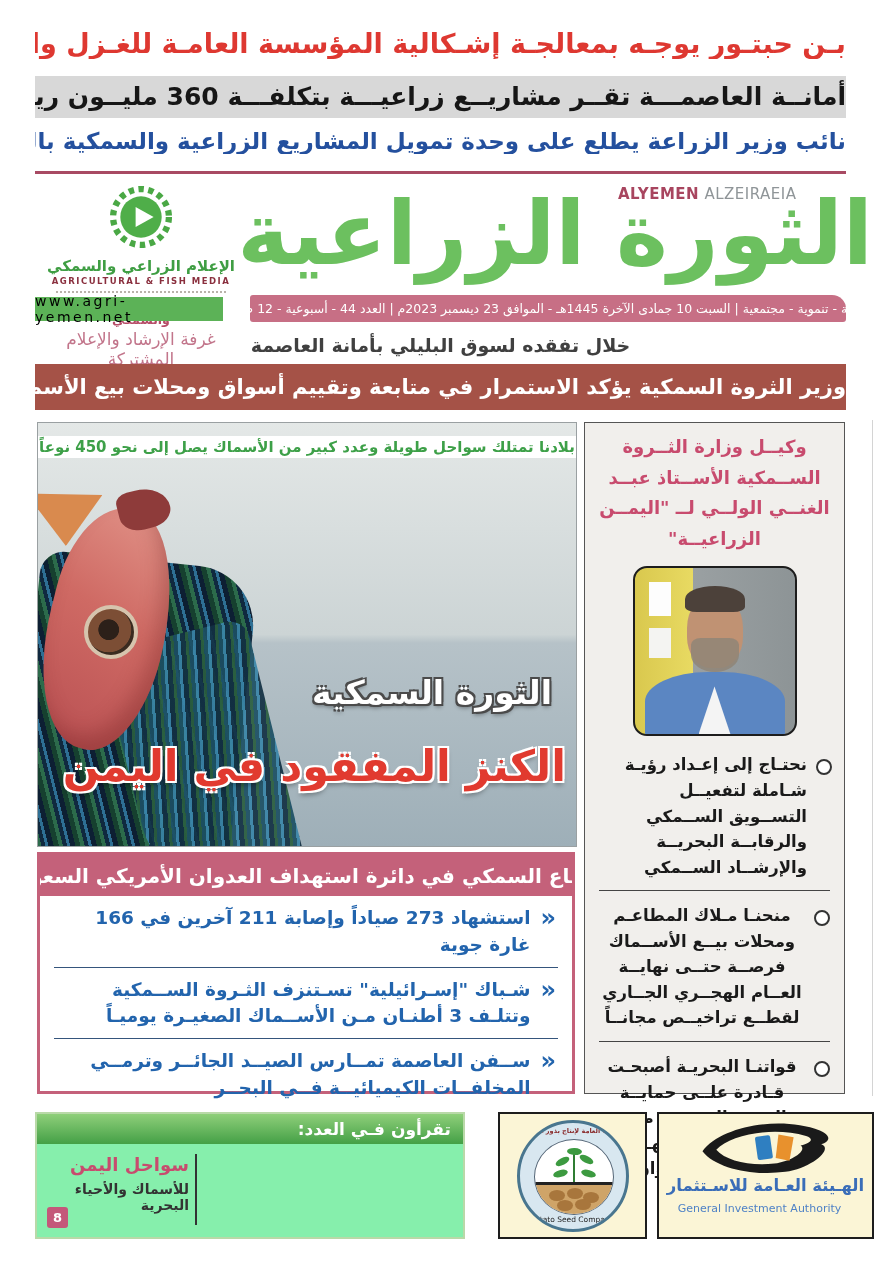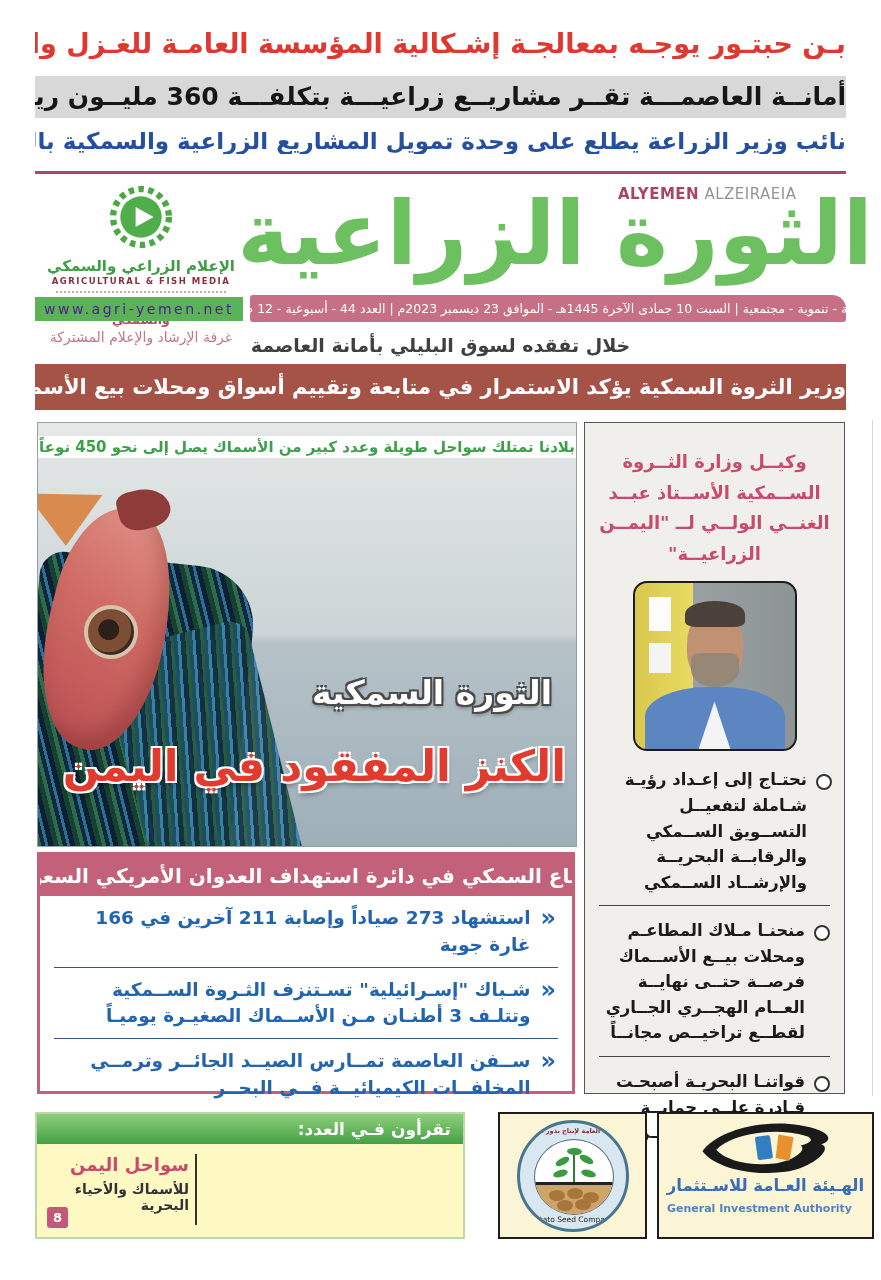--- a/index.html
+++ b/index.html
@@ -17,30 +17,30 @@
   .hl-blue { top:128px; font-size:23px; color:#24509e; }
 
   
   .mast-rule { top:171px; left:35px; right:35px; height:3px; background:#a84a63; }
   .logo-block { left:35px; top:181px; width:212px; text-align:center; }
   .logo-circle { width:72px; height:72px; margin:0 auto 4px; }
   .brand-ar { color:#3f9e43; font-weight:bold; font-size:15px; direction:rtl; }
   .brand-en { color:#8a2f3e; font-weight:bold; font-size:8.5px; letter-spacing:1.5px; margin-top:1px; }
   .brand-dots { border-top:2px dotted #b9b2aa; width:170px; margin:5px auto 4px; }
   .brand-sub1 { color:#b64d68; font-weight:bold; font-size:12.5px; direction:rtl; }
-  .brand-sub2 { color:#c2758b; font-size:14px; direction:rtl; margin-top:2px; }
+  .brand-sub2 { color:#c2758b; font-size:17px; direction:rtl; margin-top:2px; }
   .latin-title { top:185px; left:618px; font-size:15px; letter-spacing:.5px; }
   .latin-bold { color:#a8455f; font-weight:bold; }
   .latin-light { color:#8f9598; }
   .main-title {
     top:188px; left:248px; right:8px; text-align:center; direction:rtl;
     color:#6cc05f; font-weight:bold; font-size:88px; line-height:1.05; white-space:nowrap;
   }
   .site-pill {
-    left:35px; top:297px; width:208px; height:24px; background:#5cb257; color:#4c1d95;
+    left:35px; top:297px; width:188px; height:24px; background:#5cb257; color:#000000;
     font-size:14px; letter-spacing:2.5px; display:flex; align-items:center; justify-content:center;
   }
   .date-bar {
     left:250px; right:35px; top:295px; height:27px; background:#c76f85; color:#fff;
     border-radius:3px 14px 3px 3px; font-size:12.5px; direction:rtl;
     display:flex; align-items:center; justify-content:center; white-space:nowrap; overflow:hidden;
   }
 
   
   .kicker { top:334px; left:35px; right:35px; text-align:center; direction:rtl;
@@ -88,46 +88,46 @@
   .attack-head { height:41px; background:#c4617a; color:#fff; font-weight:bold; font-size:20px;
                  display:flex; align-items:center; justify-content:center; direction:rtl; white-space:nowrap; overflow:hidden; }
   .b-item { display:flex; direction:rtl; gap:10px; padding:9px 16px 8px; color:#2264ad;
             font-weight:bold; font-size:18.5px; line-height:1.45; align-items:flex-start; }
   .b-item + .b-item { border-top:1.5px solid #35557c; margin:0 14px; padding-right:2px; padding-left:2px; }
   .chev { font-size:24px; line-height:1.1; flex:none; }
 
   
   .side-box { left:584px; top:422px; width:261px; height:672px; background:#f1efec;
               border:1.5px solid #555; box-sizing:border-box; }
-  .iv-head { padding:24px 14px 0; color:#c84b6e; font-weight:bold; font-size:18px;
+  .iv-head { padding:9px 14px 0; color:#c84b6e; font-weight:bold; font-size:18px;
              line-height:1.7; text-align:center; direction:rtl; }
   .portrait { width:160px; height:166px; margin:12px auto 4px; border:2.5px solid #1d1d1d;
               border-radius:14px; position:relative; overflow:hidden;
               background:linear-gradient(90deg,#d9c84e 0%,#e8da62 36%,#9aa0a2 36%,#8d9496 100%); }
   .binder-label { position:absolute; left:14px; top:14px; width:22px; height:34px; background:#fdfdfd; }
   .binder-label2 { position:absolute; left:14px; top:60px; width:22px; height:30px; background:#f4f4f2; }
   .p-head { position:absolute; left:52px; top:26px; width:56px; height:74px; background:#c09273;
             border-radius:46% 46% 42% 42%; }
   .p-hair { position:absolute; left:50px; top:18px; width:60px; height:26px; background:#4c413a;
             border-radius:50% 50% 20% 20%; }
   .p-beard { position:absolute; left:56px; top:70px; width:48px; height:34px; background:#8f8577;
              border-radius:20% 20% 50% 50%; opacity:.85; }
   .p-suit { position:absolute; left:10px; bottom:-4px; width:140px; height:66px; background:#5b86c2;
             border-radius:45% 45% 0 0; }
   .p-shirt { position:absolute; left:64px; bottom:0; width:32px; height:48px; background:#f4f4f4;
              clip-path:polygon(50% 0,100% 100%,0 100%); }
   .q-item { display:flex; direction:rtl; gap:9px; padding:12px 12px 10px; color:#1a1a1a;
             font-weight:bold; font-size:16.5px; line-height:1.55; text-align:right; align-items:flex-start; }
-  .q-item + .q-item { border-top:1.5px solid #444; margin:0 14px; padding-right:0; padding-left:0; }
+  .q-item + .q-item { border-top:1.5px solid #444; margin:0 14px; padding-right:0; padding-left:0;text-align:center; }
   .dot { width:12px; height:12px; border:2px solid #333; border-radius:50%; background:#fff;
          flex:none; margin-top:7px; }
   .page-edge { left:872px; top:420px; height:676px; width:1px; background:#d4d4d4; }
 
   
-  .read-box { left:35px; top:1112px; width:430px; height:127px; background:#fef9c3;
+  .read-box { left:35px; top:1112px; width:430px; height:127px; background:#86efac;
               border:2px solid #b9d9a8; box-sizing:border-box; }
   .read-head { height:30px; background:linear-gradient(180deg,#8fcf7a,#44a046); color:#fff;
                font-weight:bold; font-size:17px; display:flex; align-items:center; direction:rtl;
                padding:0 12px; }
   .read-divider { position:absolute; left:158px; top:40px; bottom:12px; width:2px; background:#333; }
   .read-right { position:absolute; left:166px; right:8px; top:34px; text-align:right; direction:rtl; }
   .rr-title { color:#c84b6e; font-weight:bold; font-size:17px; }
   .rr-body { color:#5c5c5c; font-weight:600; font-size:12px; line-height:1.5; margin-top:3px; }
   .read-left { position:absolute; left:6px; width:146px; top:40px; text-align:right; direction:rtl; padding-right:4px; }
   .rl-title { color:#c84b6e; font-weight:bold; font-size:18px; }
@@ -150,21 +150,21 @@
   .p-dirt { position:absolute; left:0; right:0; top:45px; bottom:0; background:#cfa468; }
   .p-pot { position:absolute; width:16px; height:11px; background:#a8763c; border-radius:50%; }
   .p-stem { position:absolute; left:38px; top:14px; width:2.5px; height:28px; background:#2f7d33; }
   .p-leaf { position:absolute; width:15px; height:7px; background:#3c9a40; border-radius:50%; }
 
   .ad-gia { left:657px; width:217px; }
   .gia-eye { position:absolute; top:4px; left:50%; transform:translateX(-50%); }
   .gia-ar { position:absolute; top:62px; left:0; right:0; text-align:center; color:#3a6db8;
             font-weight:bold; font-size:16.5px; direction:rtl; }
   .gia-en { position:absolute; top:88px; left:0; right:12px; text-align:center; color:#4f82c6;
-            font-size:11px; font-weight:700; }
+            font-size:11px; font-weight:400; }
 </style>
 </head>
 <body>
 
 <div class="page">
 
   <div class="abs hl hl-red">بـن حبتـور يوجـه بمعالجـة إشـكالية المؤسسة العامـة للغـزل والنسيج</div>
   <div class="abs hl hl-gray">أمانــة العاصمـــة تقــر مشاريــع زراعيـــة بتكلفـــة 360 مليــون ريــال</div>
   <div class="abs hl hl-blue">نائب وزير الزراعة يطلع على وحدة تمويل المشاريع الزراعية والسمكية بالحديدة</div>
 

